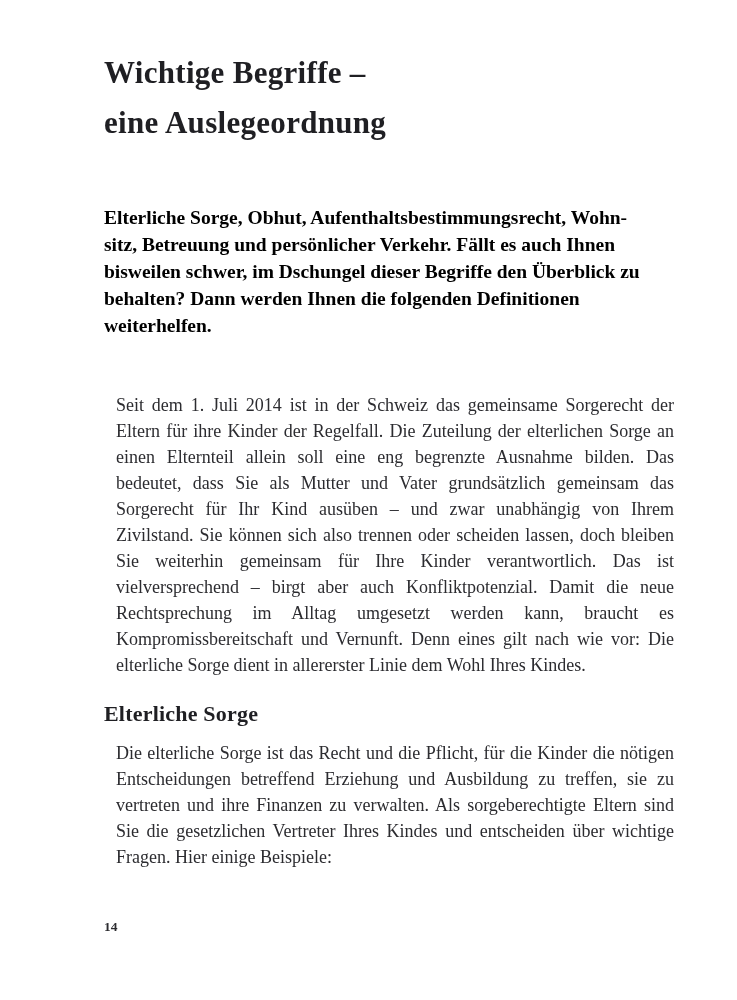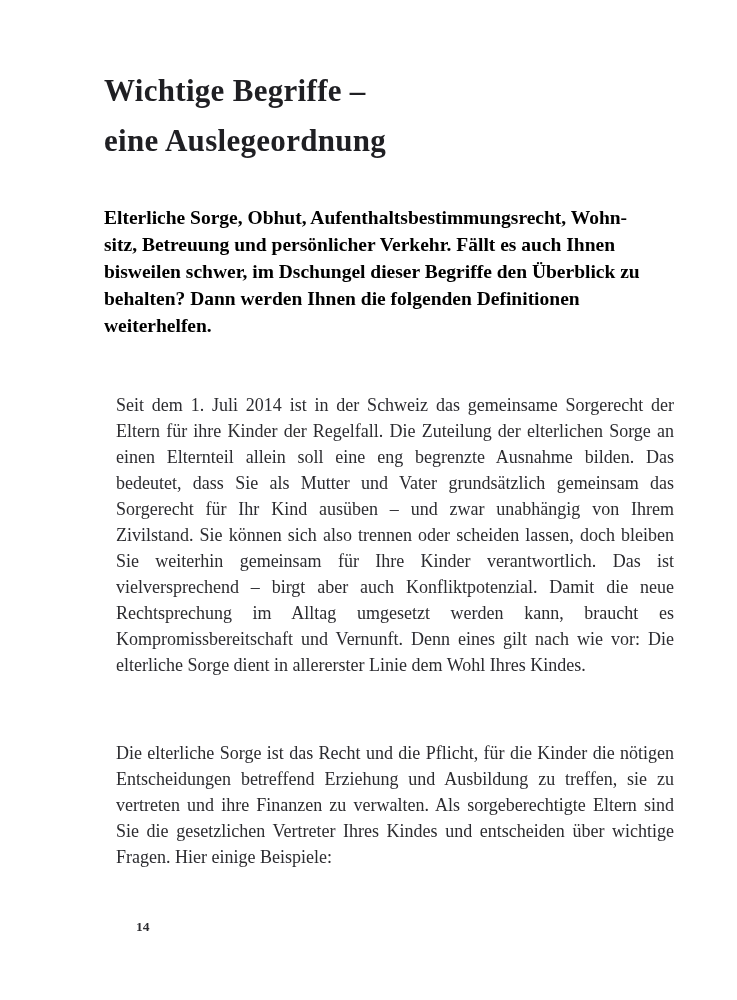--- a/index.html
+++ b/index.html
@@ -18,21 +18,21 @@
   }
   .content {
     position: absolute;
     left: 104px;
     top: 0;
     width: 558px;
     height: 100%;
   }
   .title {
     position: absolute;
-    top: 66px;
+    top: 48px;
     left: 0;
     margin: 0;
     font-size: 31px;
     font-weight: bold;
     line-height: 50px;
     letter-spacing: 0.3px;
     color: #1f1f23;
   }
   .title-line {
     display: block;
@@ -79,37 +79,37 @@
     position: absolute;
     top: 728px;
   }
   .page-number {
     position: absolute;
     left: 104px;
     top: 919px;
     font-size: 13.5px;
     font-weight: bold;
     color: #2c2c30;
-    margin-left: 32px;
   }
 </style>
 </head>
 <body>
 
 <div class="page">
   <main class="content">
 
     <h1 class="title">
       <span class="title-line">Wichtige Begriffe –</span>
       <span class="title-line">eine Auslegeordnung</span>
     </h1>
 
     <p class="lead">Elterliche Sorge, Obhut, Aufenthaltsbestimmungsrecht, Wohn­sitz, Betreuung und persönlicher Verkehr. Fällt es auch Ihnen bisweilen schwer, im Dschungel dieser Begriffe den Überblick zu behalten? Dann werden Ihnen die folgenden Definitionen weiterhelfen.</p>
 
     <p class="body-text p1">Seit dem 1. Juli 2014 ist in der Schweiz das gemeinsame Sorgerecht der Eltern für ihre Kinder der Regelfall. Die Zuteilung der elterlichen Sorge an einen Elternteil allein soll eine eng begrenzte Ausnahme bilden. Das bedeutet, dass Sie als Mutter und Vater grundsätzlich gemeinsam das Sorgerecht für Ihr Kind ausüben – und zwar unabhängig von Ihrem Zivilstand. Sie können sich also trennen oder scheiden lassen, doch bleiben Sie weiterhin gemeinsam für Ihre Kinder verantwortlich. Das ist vielversprechend – birgt aber auch Konfliktpotenzial. Damit die neue Rechtsprechung im Alltag umgesetzt werden kann, braucht es Kompromissbereitschaft und Vernunft. Denn eines gilt nach wie vor: Die elterliche Sorge dient in allererster Linie dem Wohl Ihres Kindes.</p>
 
+    <h2 class="section-heading">Elterliche Sorge</h2>
 
     <p class="body-text p2">Die elterliche Sorge ist das Recht und die Pflicht, für die Kinder die nötigen Entscheidungen betreffend Erziehung und Ausbildung zu treffen, sie zu vertreten und ihre Finanzen zu verwalten. Als sorgebe­rechtigte Eltern sind Sie die gesetzlichen Vertreter Ihres Kindes und entscheiden über wichtige Fragen. Hier einige Beispiele:</p>
 
   </main>
 
   <div class="page-number">14</div>
 </div>
 
 </body></html>

